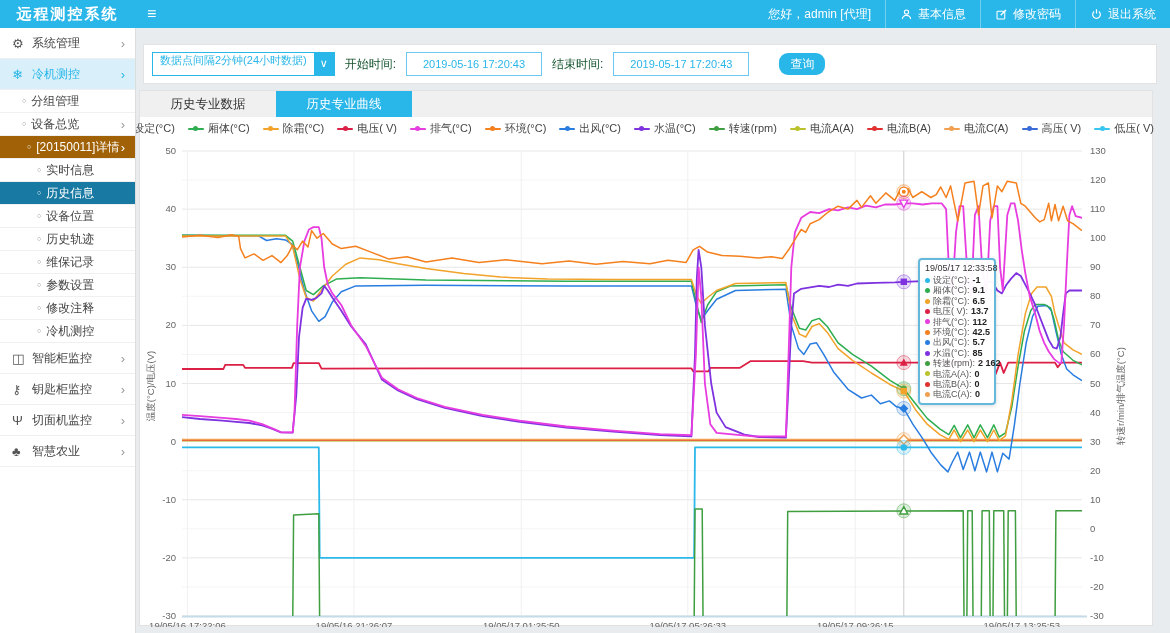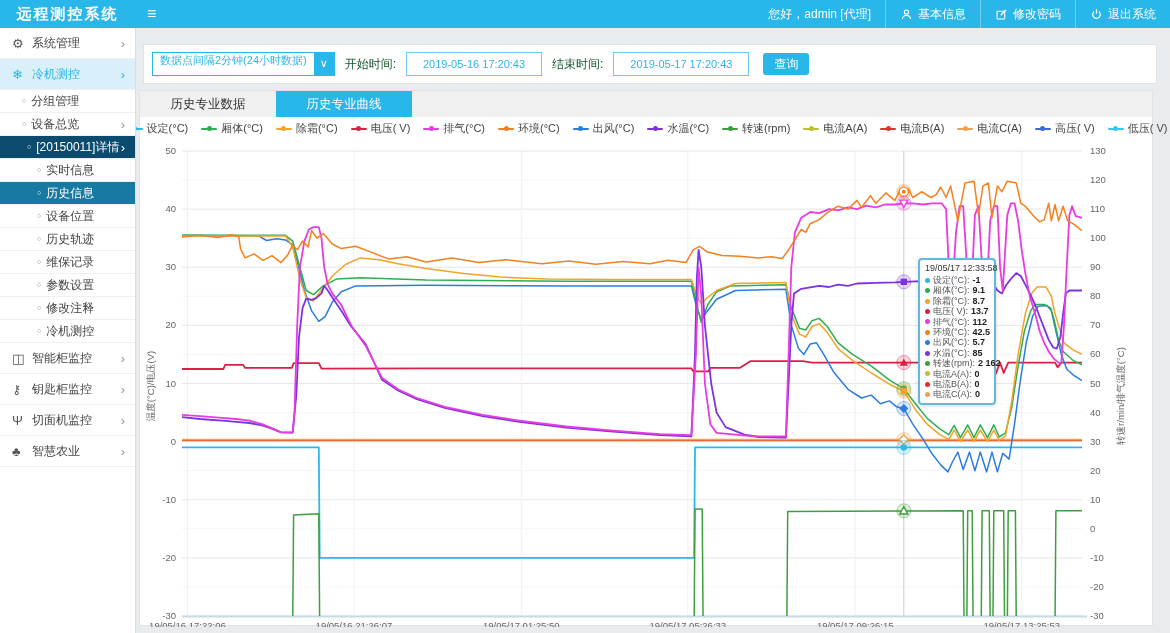--- a/index.html
+++ b/index.html
@@ -26,46 +26,46 @@
   .sb-row.lvl0{height:31px;padding-left:12px}
   .sb-row.lvl1{height:23px;padding-left:22px}
   .sb-row.lvl2{height:23px;padding-left:27px}
   .sb-row.lvl3{height:23px;padding-left:37px}
   .sb-ico{width:20px;font-size:13px;color:#555}
   .sb-dot{font-size:7px;color:#888;margin-right:5px;transform:translateY(-1px)}
   .sb-lbl{flex:1;white-space:nowrap}
   .sb-chev{color:#999;font-size:13px;padding-right:6px}
   .sb-row.open{background:#d9f0fb}
   .sb-row.open .sb-lbl,.sb-row.open .sb-ico,.sb-row.open .sb-chev{color:#29b6e8}
-  .sb-row.selparent{background:#0c4a6e}
+  .sb-row.selparent{background:#a16207}
   .sb-row.selparent .sb-lbl,.sb-row.selparent .sb-dot,.sb-row.selparent .sb-chev{color:#fff}
   .sb-row.active{background:#1879a2}
   .sb-row.active .sb-lbl,.sb-row.active .sb-dot{color:#fff}
   
   .toolbar{position:absolute;left:143px;top:44px;width:1014px;height:40px;background:#fff;
            border:1px solid #e2e2e2;box-sizing:border-box;display:flex;align-items:center;
            gap:10px;padding-left:8px;z-index:10}
   .select{display:flex;align-items:flex-start;border:1px solid #29b6e8;height:22px;
           font-size:11px;color:#29b6e8;cursor:pointer}
   .select .sel-text{padding:0 7px}
   .sel-arrow{width:20px;height:22px;background:#29b6e8;color:#fff;text-align:center;
              line-height:20px;font-size:11px}
   .flabel{font-size:12px;color:#14532d}
   .dinput{width:130px;height:20px;border:1px solid #6cc8ee;color:#29b6e8;font-size:11px;
           text-align:center;font-family:"Liberation Sans",sans-serif;background:#fff}
-  .qbtn{width:46px;height:22px;background:#29b6e8;color:#fff;border:none;border-radius:3px;
-        font-size:12px;cursor:pointer;margin-left:4px;font-family:"Liberation Sans",sans-serif}
+  .qbtn{width:46px;height:22px;background:#29b6e8;color:#fff;border:none;border-radius:9px;
+        font-size:12px;cursor:pointer;margin-left:20px;font-family:"Liberation Sans",sans-serif}
   
   .tabpanel{position:absolute;left:139px;top:90px;width:1014px;height:536px;background:#fff;
             border:1px solid #e2e2e2;box-sizing:border-box}
   .tabbar{height:26px;background:#f0f0f0;display:flex}
   .tab{min-width:112px;padding:0 12px;line-height:26px;text-align:center;font-size:12.5px;
        color:#333;cursor:pointer}
   .tab.active{background:#29b6e8;color:#fff}
-  .legend{position:absolute;left:0;top:30px;width:1014px;display:flex;justify-content:center;
+  .legend{position:absolute;left:0;top:30px;width:1014px;display:flex;justify-content:flex-end;
           flex-wrap:nowrap;gap:13px;z-index:5}
   .lg{display:flex;align-items:center;gap:4px;font-size:11px;color:#444;cursor:pointer;white-space:nowrap}
   .lmw{position:relative;width:16px;height:8px}
   .lm{position:absolute;left:0;top:3px;width:16px;height:2px;border-radius:1px}
   .lm-dot{position:absolute;left:5.5px;top:1.5px;width:5px;height:5px;border-radius:50%}
   #chart{position:absolute;left:0;top:22px;width:1014px;height:514px}
   
   .tooltip{position:absolute;left:918px;top:258px;width:78px;z-index:25;
            background:rgba(255,255,255,.96);border:2px solid #64b8dc;border-radius:4px;
            padding:3px 5px;box-sizing:border-box;box-shadow:0 1px 4px rgba(0,0,0,.15)}
@@ -441,21 +441,21 @@
         <span class="tt-val">-1</span>
       </div>
       <div class="tt-row">
         <span class="tt-dot" style="background: rgb(46, 174, 80);"></span>
         <span>厢体(°C): </span>
         <span class="tt-val">9.1</span>
       </div>
       <div class="tt-row">
         <span class="tt-dot" style="background: rgb(242, 163, 42);"></span>
         <span>除霜(°C): </span>
-        <span class="tt-val">8.7</span>
+        <span class="tt-val">6.5</span>
       </div>
       <div class="tt-row">
         <span class="tt-dot" style="background: rgb(220, 31, 69);"></span>
         <span>电压( V): </span>
         <span class="tt-val">13.7</span>
       </div>
       <div class="tt-row">
         <span class="tt-dot" style="background: rgb(230, 60, 224);"></span>
         <span>排气(°C): </span>
         <span class="tt-val">112</span>

